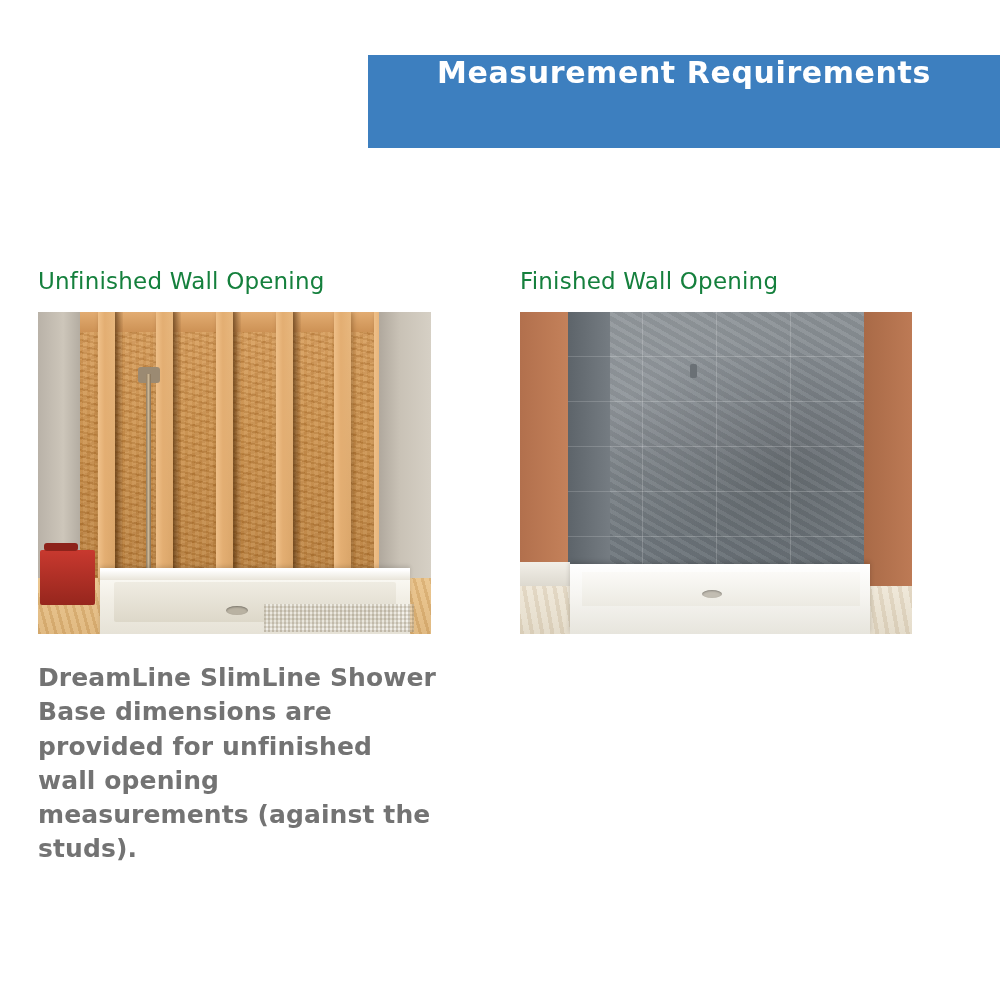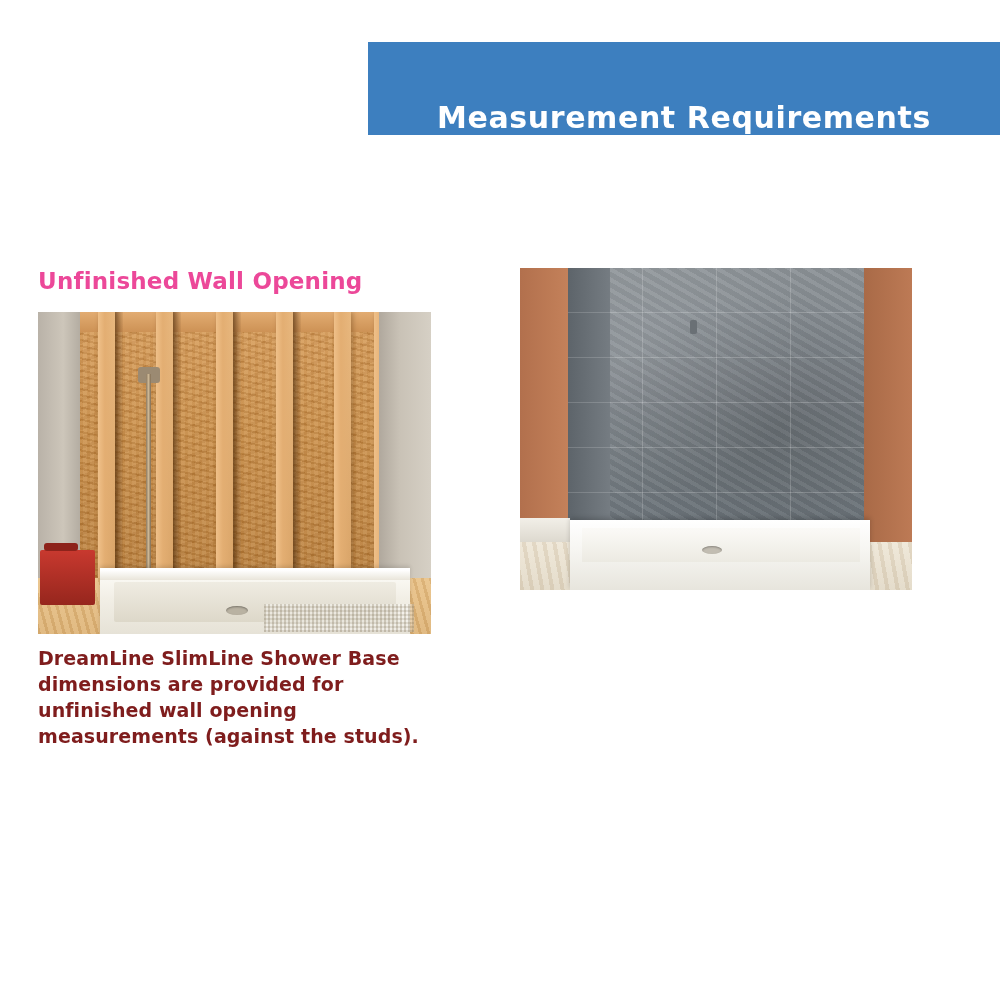--- a/index.html
+++ b/index.html
@@ -12,67 +12,67 @@
     background: #ffffff;
     font-family: "DejaVu Sans", "Liberation Sans", sans-serif;
     overflow: hidden;
     position: relative;
   }
 
   
   .banner {
     position: absolute;
     left: 368px;
-    top: 42px;
+    top: 55px;
     width: 632px;
     height: 93px;
     background: #3d7fbf;
     display: flex;
-    align-items: flex-end;
+    align-items: flex-start;
     justify-content: center;
   }
   .banner-title {
     color: #ffffff;
     font-size: 30px;
     font-weight: bold;
     letter-spacing: 0.6px;
     text-align: center;
     white-space: nowrap;
   }
 
   
   .panel {
     position: absolute;
     top: 268px;
   }
   .panel.left  { left: 38px; width: 412px; }
   .panel.right { left: 520px; width: 412px; }
 
   .panel-heading {
-    color: #ec4899;
+    color: #15803d;
     font-size: 23px;
-    font-weight: bold;
+    font-weight: normal;
     letter-spacing: 0.2px;
     margin: 0 0 18px 0;
     white-space: nowrap;
   }
 
   .photo {
     position: relative;
     width: 393px;
     height: 322px;
     overflow: hidden;
     background: #cfc3b3;
   }
   .panel.right .photo { width: 392px; }
 
   .caption {
-    margin-top: 11px;
-    color: #7f1d1d;
-    font-size: 19px;
+    margin-top: 27px;
+    color: #737373;
+    font-size: 25px;
     font-weight: bold;
     line-height: 1.37;
     letter-spacing: 0.1px;
     width: 400px;
   }
 
   
   .lp-bg { position:absolute; inset:0; background:#d8cdbd; }
   
   .lp-leftwall {
@@ -279,20 +279,21 @@
         <div class="lp-texture"></div>
         <div class="lp-drain"></div>
       </div>
     </div>
   </div>
 
   <p class="caption">DreamLine SlimLine Shower Base dimensions are provided for unfinished wall opening measurements (against the studs).</p>
 </div>
 
 <div class="panel right">
+  <h2 class="panel-heading">Finished Wall Opening</h2>
 
   <div class="photo">
     <div class="rp-bg"></div>
     <div class="rp-leftwall"></div>
     <div class="rp-rightwall"></div>
     <div class="rp-tile">
       <div class="rp-tile-mottle"></div>
       <div class="rp-tile-grid"></div>
     </div>
     <div class="rp-tile-left">

